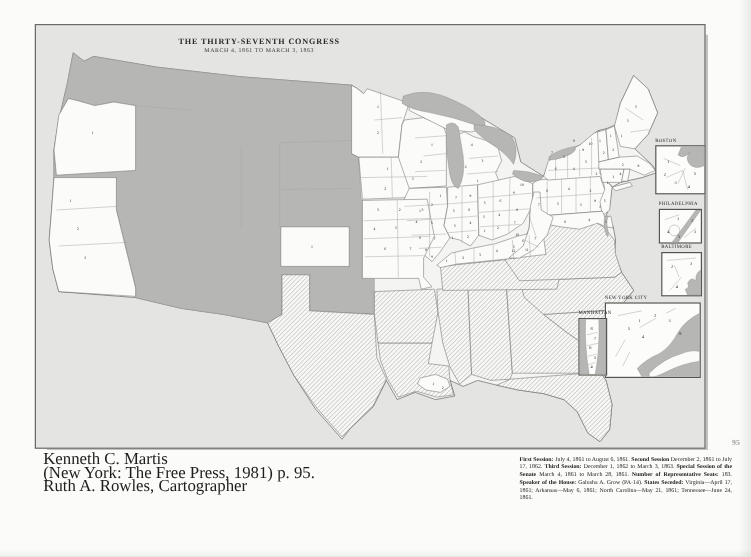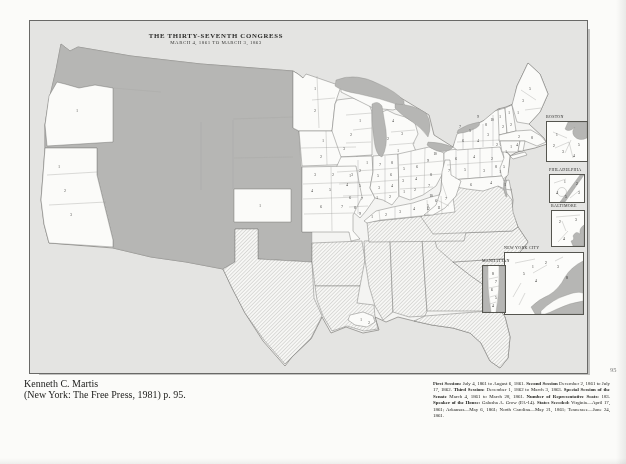--- a/index.html
+++ b/index.html
@@ -25,21 +25,21 @@
   }
   .map-frame > svg{position:absolute;left:0;top:0;width:557px;height:352px;}
   .map-title-block{position:absolute;left:66px;top:11px;width:240px;text-align:center;color:#2b2b29;}
   .map-title{font-size:6.8px;font-weight:bold;letter-spacing:0.7px;line-height:8px;}
   .map-subtitle{font-size:4.9px;letter-spacing:0.5px;line-height:6px;color:#3a3a38;}
   .inset{position:absolute;}
   .inset-label{font-size:4px;letter-spacing:0.3px;color:#2b2b29;height:8px;line-height:8px;white-space:nowrap;}
   .inset-box{border:0.8px solid #55554f;background:#fcfcfa;display:block;}
   .dnum{font-family:"Liberation Serif",serif;font-size:3.2px;fill:#1c1c1a;text-anchor:middle;}
   .inum{font-family:"Liberation Serif",serif;font-size:3.6px;fill:#1c1c1a;text-anchor:middle;}
-  .citation{position:absolute;left:24px;top:379px;font-size:10px;line-height:10.9px;color:#1d1d1b;}
+  .citation{position:absolute;left:36px;top:379px;font-size:14px;line-height:10.9px;color:#1d1d1b;}
   .citation .italic{font-style:italic;}
   .sessions{
     position:absolute;left:433px;top:381px;width:177px;
     font-size:4.9px;line-height:6.4px;color:#22221f;text-align:justify;
   }
   .sessions b{font-weight:bold;}
   .folio{position:absolute;left:610px;top:366px;font-size:6.5px;font-weight:bold;color:#a3a3a1;}
   .st{stroke:#5f5f5d;stroke-width:0.4;}
 </style>
 </head>
@@ -299,20 +299,21 @@
             <text x="13" y="17" class="inum">7</text>
             <text x="10" y="9" class="inum">8</text>
           </g>
       </svg>
     </div>
   </div>
 
   <div class="citation">
     <div>Kenneth C. Martis</div>
     <div>(New York: The Free Press, 1981) p. 95.</div>
+    <div>Ruth A. Rowles, Cartographer</div>
   </div>
 
   <div class="sessions">
     <b>First Session:</b><span> July 4, 1861 to August 6, 1861. </span><b>Second Session</b><span> December 2, 1861 to July 17, 1862. </span><b>Third Session:</b><span> December 1, 1862 to March 3, 1863. </span><b>Special Session of the Senate</b><span> March 4, 1861 to March 28, 1861. </span><b>Number of Representative Seats:</b><span> 183. </span><b>Speaker of the House:</b><span> Galusha A. Grow (PA-14). </span><b>States Seceded:</b><span> Virginia—April 17, 1861; Arkansas—May 6, 1861; North Carolina—May 21, 1861; Tennessee—June 24, 1861.</span>
   </div>
 
   <div class="folio">95</div>
 
 </div>
 

